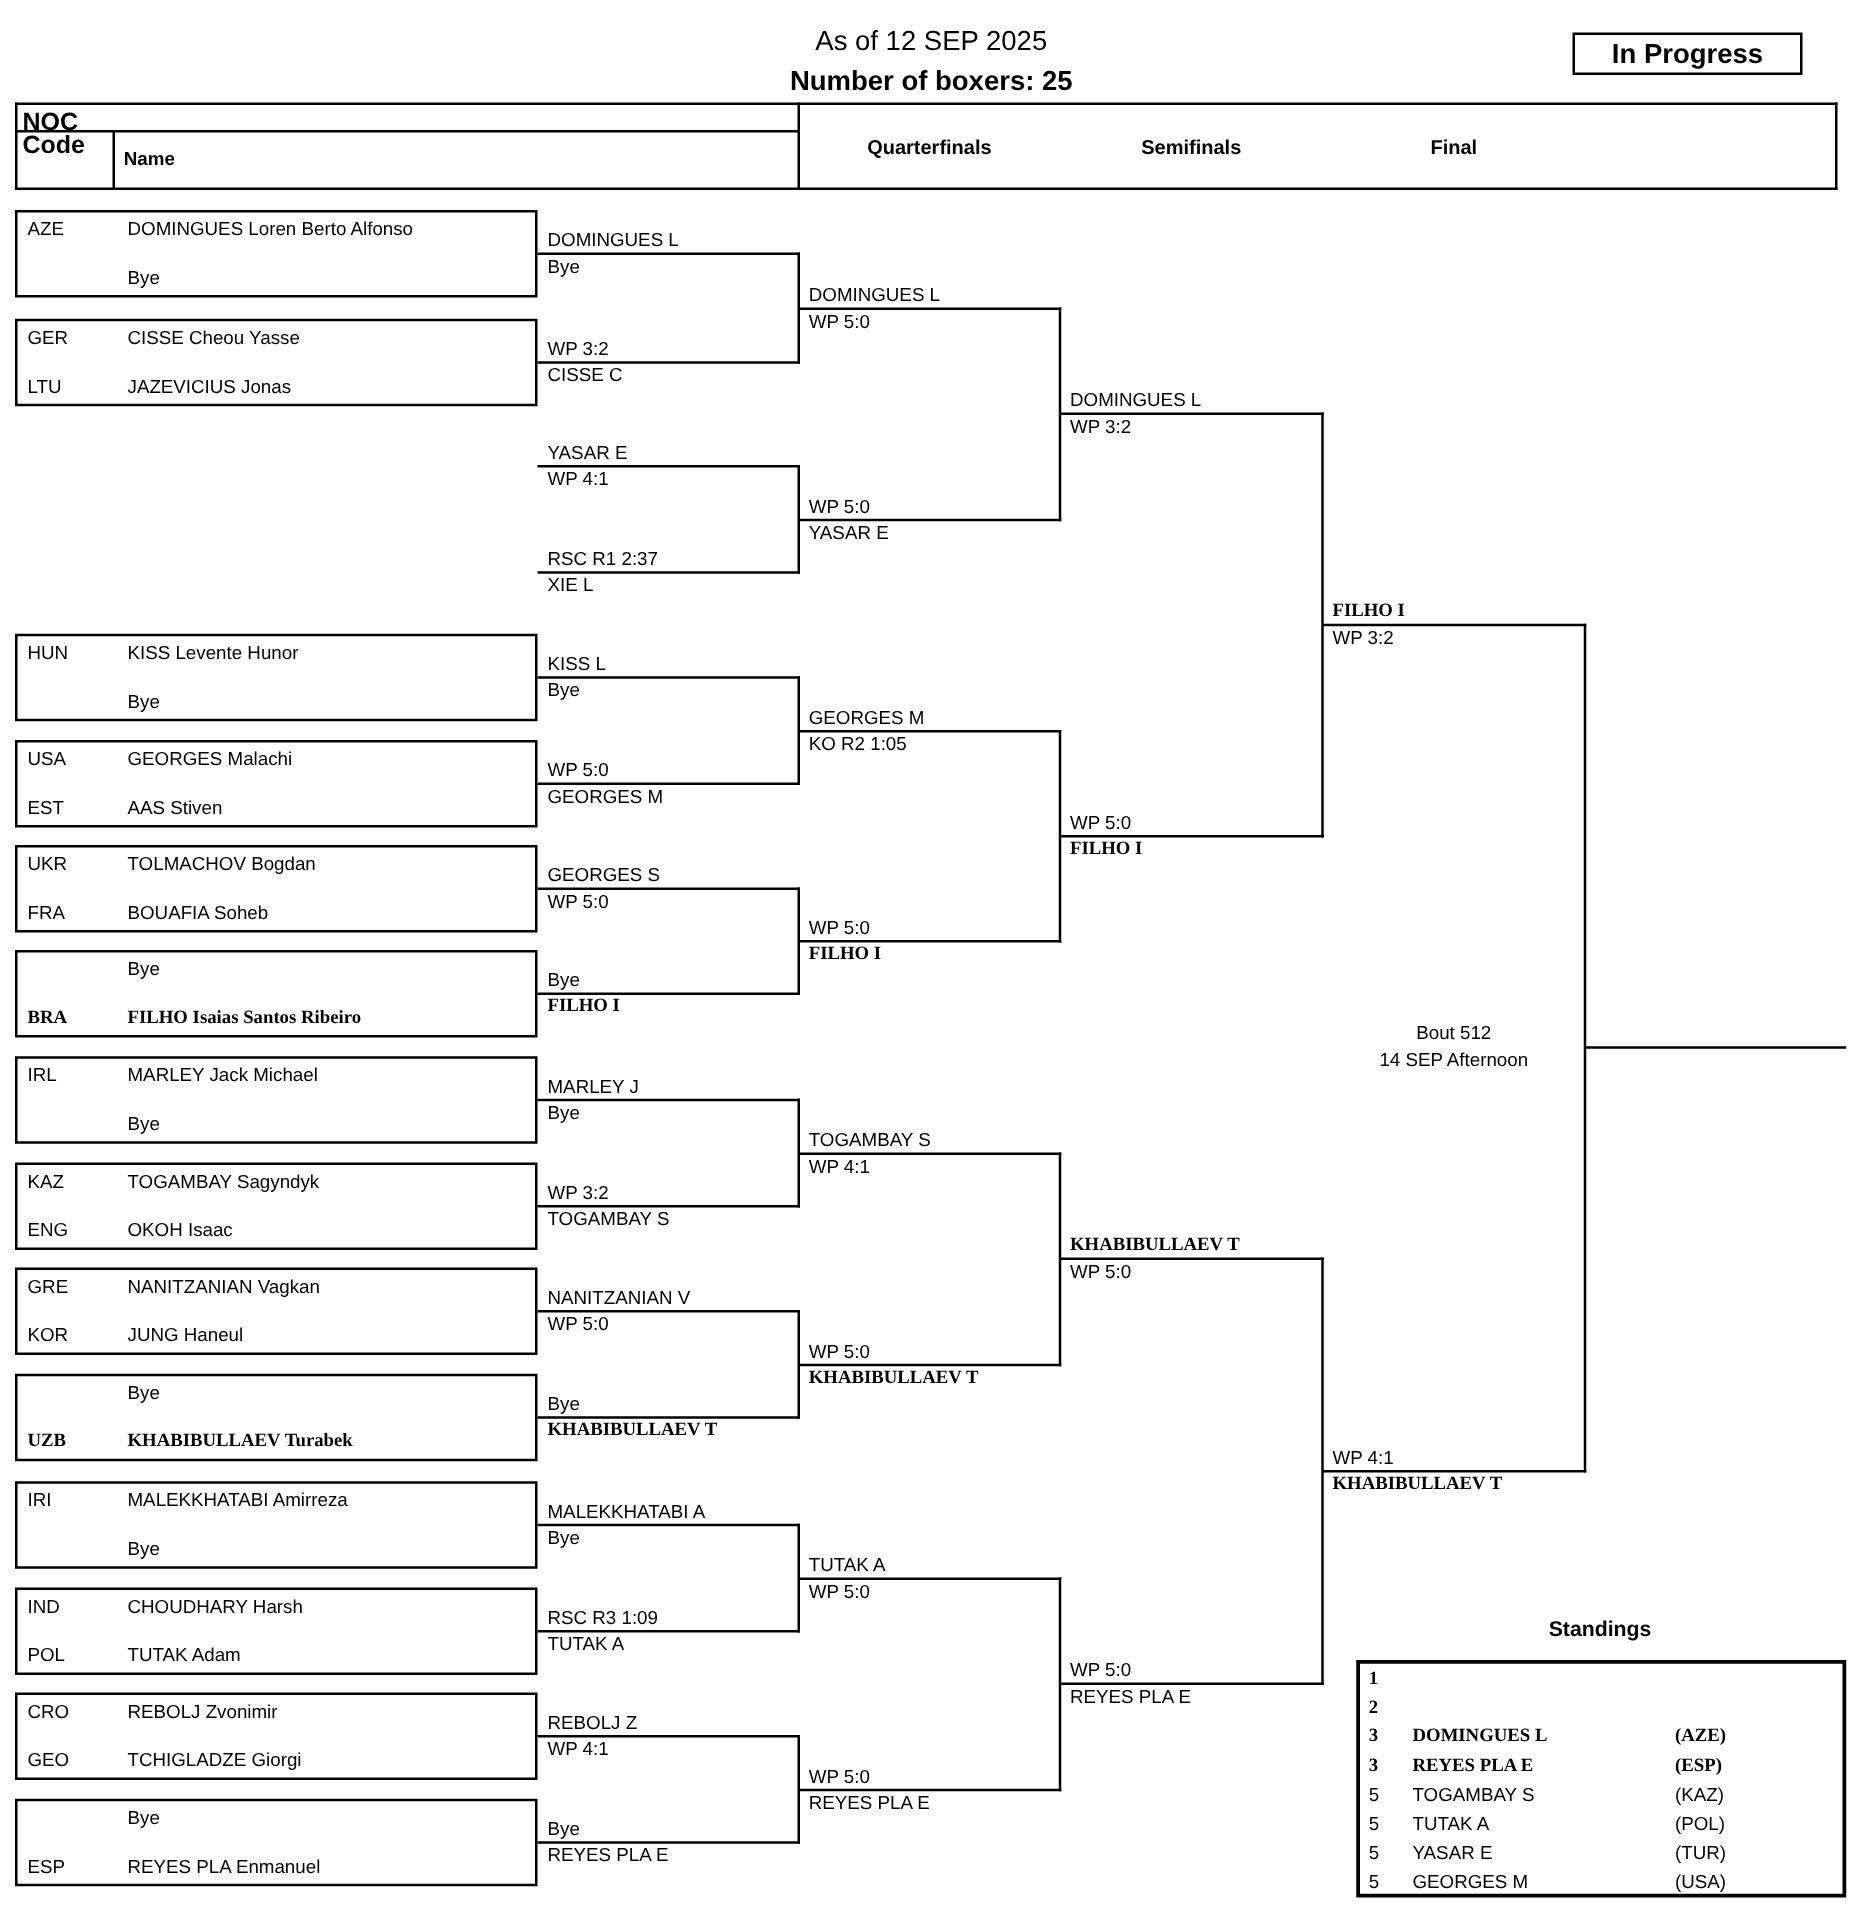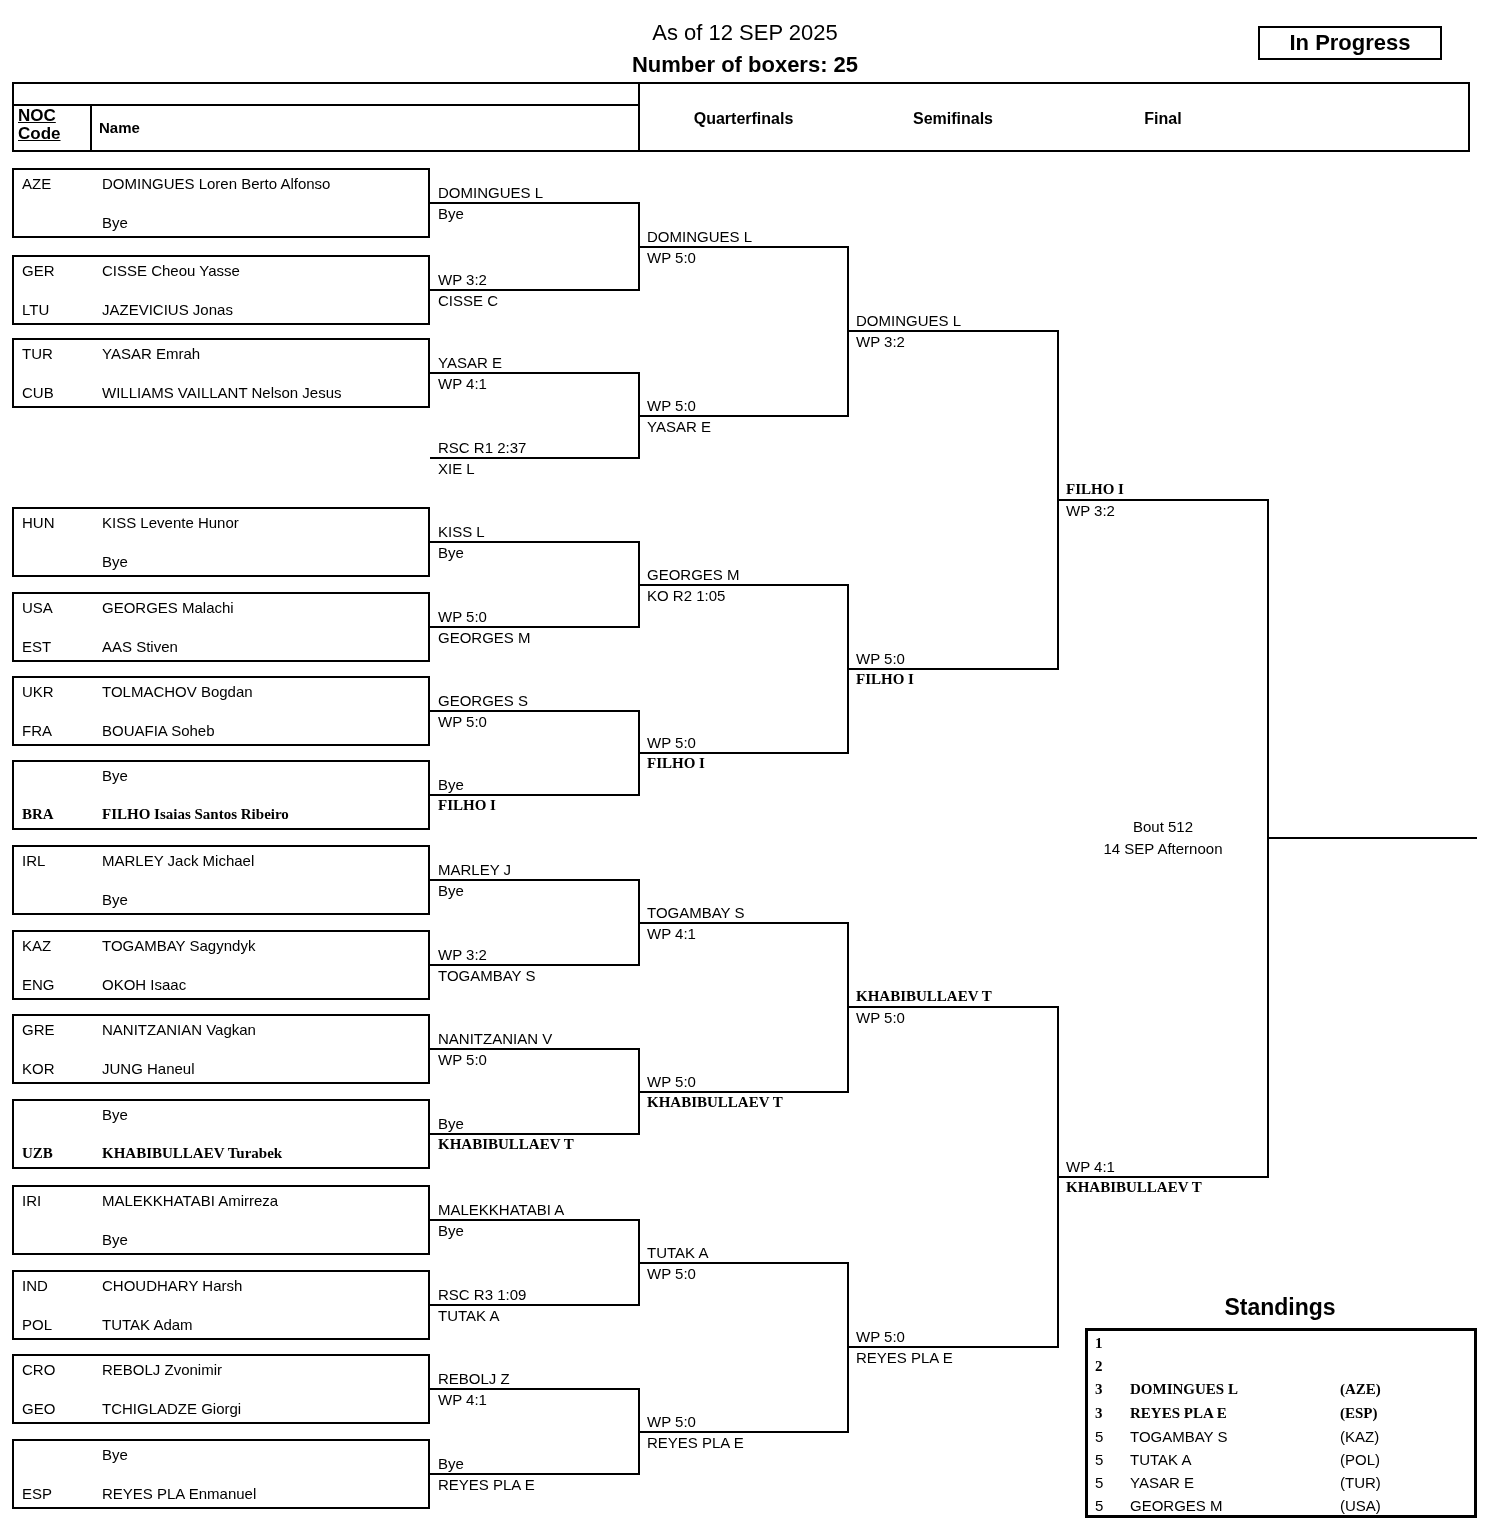--- a/index.html
+++ b/index.html
@@ -14,21 +14,21 @@
         box-sizing:border-box;background:#fff;}
   .pnoc{position:absolute;left:8px;font-size:15px;white-space:nowrap;}
   .pname{position:absolute;left:88px;font-size:15px;white-space:nowrap;}
   .rowtop{top:5px;} .rowbot{bottom:5px;}
   .hdr{position:absolute;font-size:16px;font-weight:bold;white-space:nowrap;}
   .title1{position:absolute;left:400px;width:690px;top:20px;font-size:22px;text-align:center;}
   .title2{position:absolute;left:400px;width:690px;top:52px;font-size:22px;font-weight:bold;text-align:center;}
   #status-box{position:absolute;left:1258px;top:26px;width:184px;height:34px;border:2px solid #000;
         box-sizing:border-box;font-size:22px;font-weight:bold;text-align:center;line-height:30px;}
   .note{position:absolute;left:1068px;width:190px;font-size:15px;text-align:center;white-space:nowrap;}
-  #standings-title{position:absolute;left:1130px;width:300px;top:1294px;font-size:23px;
+  #standings-title{position:absolute;left:1130px;width:300px;top:1294px;font-size:17px;
         font-weight:bold;text-align:center;}
   #standings-box{position:absolute;left:1085px;top:1328px;width:392px;height:190px;
         border:3px solid #000;box-sizing:border-box;background:#fff;}
   .strow{position:absolute;left:0;width:100%;height:23px;font-size:15px;}
   .strank{position:absolute;left:7px;} .stname{position:absolute;left:42px;} .stnoc{position:absolute;left:252px;}
 </style>
 </head>
 <body>
 
 <div id="page">
@@ -38,21 +38,21 @@
   <div id="status-box">In Progress</div>
 
   <div class="hl" style="left:12px;top:82px;width:1458px;"></div>
   <div class="hl" style="left:12px;top:150px;width:1458px;"></div>
   <div class="vl" style="left:12px;top:82px;height:70px;"></div>
   <div class="vl" style="left:1468px;top:82px;height:70px;"></div>
   <div class="vl" style="left:638px;top:82px;height:70px;"></div>
   <div class="hl" style="left:12px;top:104px;width:628px;"></div>
   <div class="vl" style="left:90px;top:104px;height:48px;"></div>
 
-  <div class="hdr" style="left:18px;top:107px;width:66px;white-space:normal;font-size:17px;line-height:18px;text-decoration:underline;">NOC Code</div>
+  <div class="hdr" style="left:18px;top:89px;width:66px;white-space:normal;font-size:20px;line-height:18px;">NOC Code</div>
   <div class="hdr" style="left:99px;top:119px;font-size:15px;">Name</div>
   <div class="hdr ctr" style="left:639px;top:110px;width:209px;">Quarterfinals</div>
   <div class="hdr ctr" style="left:848px;top:110px;width:210px;">Semifinals</div>
   <div class="hdr ctr" style="left:1058px;top:110px;width:210px;">Final</div>
 
   <div class="note" style="top:818px;">Bout 512</div>
   <div class="note" style="top:840px;">14 SEP Afternoon</div>
 
   <div id="standings-title">Standings</div>
   <div id="standings-box">
@@ -97,26 +97,20 @@
 <div class="pbox" style="top: 168px;">
       <div class="pnoc rowtop">AZE</div>
       <div class="pname rowtop">DOMINGUES Loren Berto Alfonso</div>
       <div class="pname rowbot">Bye</div>
     </div>
     <div class="pbox" style="top: 255px;">
       <div class="pnoc rowtop">GER</div>
       <div class="pname rowtop">CISSE Cheou Yasse</div>
       <div class="pnoc rowbot">LTU</div>
       <div class="pname rowbot">JAZEVICIUS Jonas</div>
-    </div>
-    <div class="pbox" style="top: 338px;">
-      <div class="pnoc rowtop">TUR</div>
-      <div class="pname rowtop">YASAR Emrah</div>
-      <div class="pnoc rowbot">CUB</div>
-      <div class="pname rowbot">WILLIAMS VAILLANT Nelson Jesus</div>
     </div>
     <div class="pbox" style="top: 507px;">
       <div class="pnoc rowtop">HUN</div>
       <div class="pname rowtop">KISS Levente Hunor</div>
       <div class="pname rowbot">Bye</div>
     </div>
     <div class="pbox" style="top: 592px;">
       <div class="pnoc rowtop">USA</div>
       <div class="pname rowtop">GEORGES Malachi</div>
       <div class="pnoc rowbot">EST</div>

